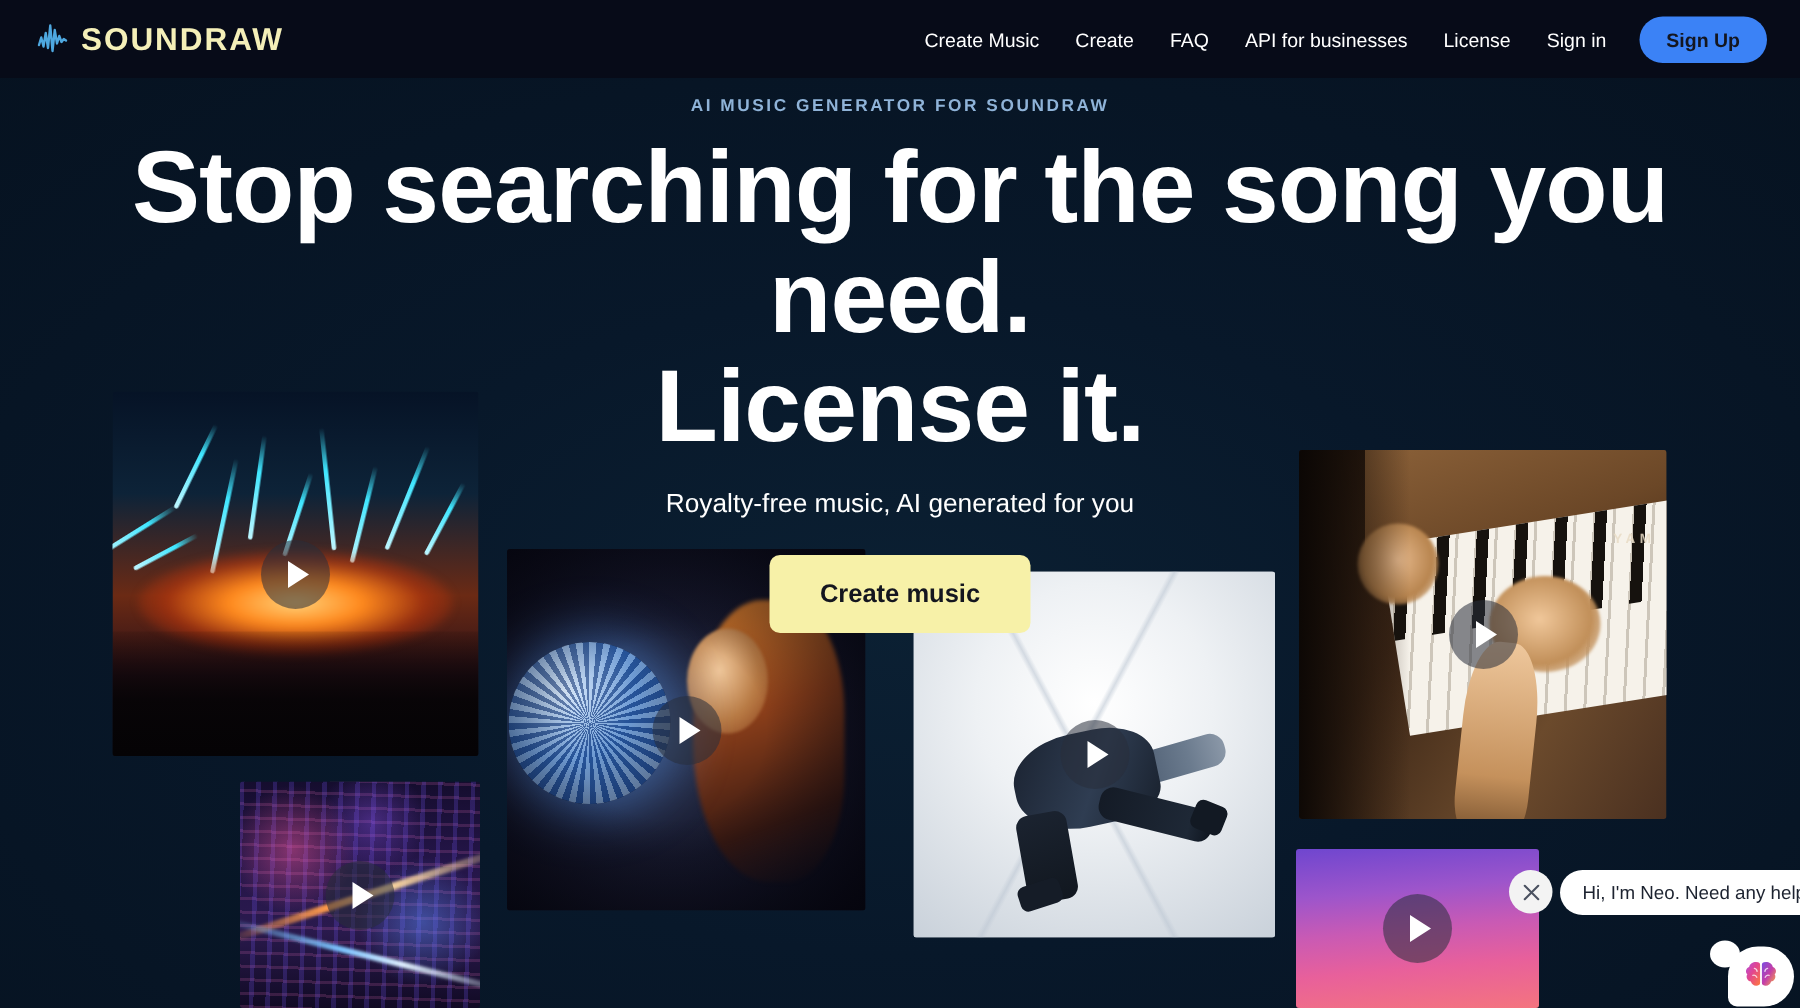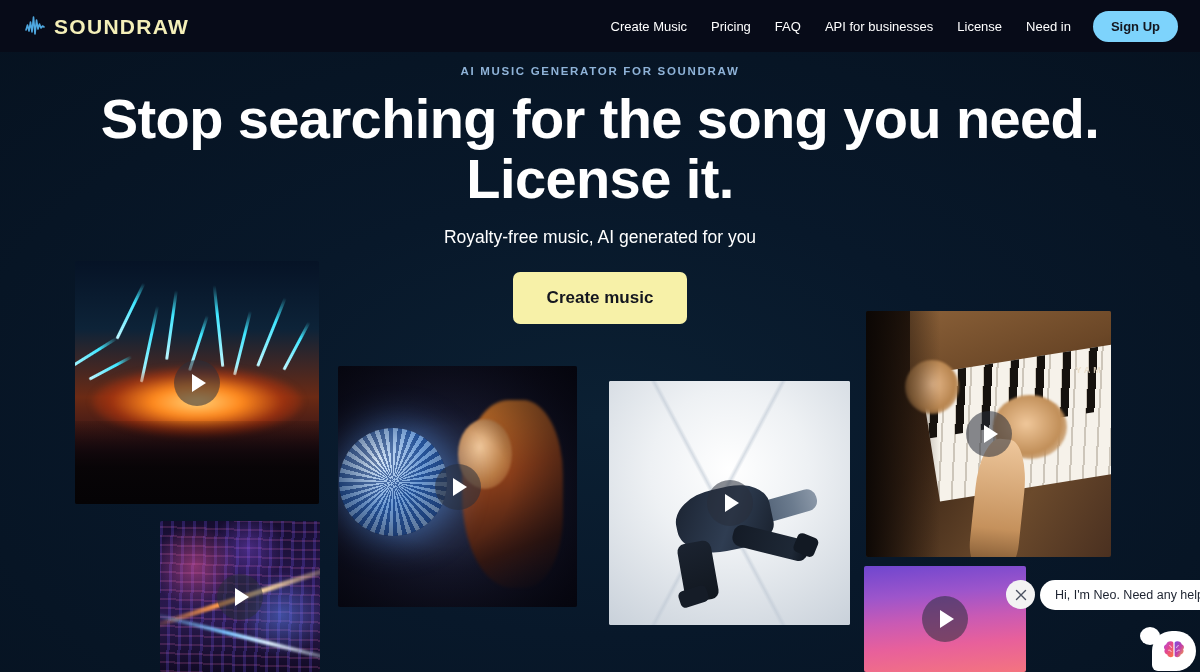--- a/index.html
+++ b/index.html
@@ -26,33 +26,33 @@
   .logo-text {
     font-size:21px; font-weight:bold; color:#f4efb8;
     letter-spacing:1.3px; line-height:1;
   }
   .nav { margin-left:auto; margin-right:22px; display:flex; align-items:center; gap:0; }
   .nav-link {
     color:#ffffff; font-size:13px; text-decoration:none;
     padding:6px 12px; white-space:nowrap; cursor:pointer; display:block;
   }
   .signup-btn {
-    background:#7dd3fc; color:#14161f; font-size:13px; font-weight:bold;
+    background:#3b82f6; color:#14161f; font-size:13px; font-weight:bold;
     border:none; border-radius:16px; padding:8px 18px; margin-left:10px;
     cursor:pointer; font-family:"Liberation Sans", sans-serif; white-space:nowrap;text-align:center;
   }
 
   
   .hero { position:absolute; top:52px; left:0; width:1200px; text-align:center; z-index:20; }
   .eyebrow {
     margin-top:13px; font-size:11.5px; font-weight:bold; letter-spacing:1.7px;
     color:#8fb3d8;
   }
   .headline {
-    margin-top:12px; font-size:56px; font-weight:bold; color:#ffffff;
+    margin-top:12px; font-size:68px; font-weight:bold; color:#ffffff;
     line-height:1.07; letter-spacing:-0.6px;
   }
   .subhead { margin-top:18px; font-size:17.5px; color:#ffffff; font-weight:400; }
   .cta-wrap { margin-top:24px; }
   .cta-btn {
     background:#f7f1a8; color:#14161f; font-size:17px; font-weight:bold;
     border:none; border-radius:7px; padding:16px 34px; cursor:pointer;
     font-family:"Liberation Sans", sans-serif;
   }
 
@@ -244,25 +244,25 @@
       <span class="logo-mark">
         <svg class="logo-mark" viewBox="0 0 28 24">
           <path d="M2 16 L3.5 11 L5 17 L6.5 8 L8 18 L9.5 3 L11 20 L12.5 6 L14 15 L15.5 10 L17 14 L18.5 12 L20 13" fill="none" stroke="#4ea8e0" stroke-width="1.6" stroke-linecap="round" stroke-linejoin="round"></path>
         </svg>
       </span>
       <span class="logo-text">SOUNDRAW</span>
     </div>
 
     <nav class="nav">
       <a class="nav-link" href="#">Create Music</a>
-      <a class="nav-link" href="#">Pricing</a>
+      <a class="nav-link" href="#">Create</a>
       <a class="nav-link" href="#">FAQ</a>
       <a class="nav-link" href="#">API for businesses</a>
       <a class="nav-link" href="#">License</a>
-      <a class="nav-link" href="#">Need in</a>
+      <a class="nav-link" href="#">Sign in</a>
       <button class="signup-btn">Sign Up</button>
     </nav>
   </div>
 
   <div class="hero">
     <div class="eyebrow">AI MUSIC GENERATOR FOR SOUNDRAW</div>
     <h1 class="headline">
       <span>Stop searching for the song you need.</span><br>
       <span>License it.</span>
     </h1>
@@ -326,21 +326,21 @@
         <div class="leg1"></div>
         <div class="leg2"></div>
         <div class="shoe1"></div>
         <div class="shoe2"></div>
       </div>
       <div class="play">
           <div class="tri"></div>
         </div>
     </div>
 
-    <div class="card" style="left:866px; top:311px; width:245px; height:246px;">
+    <div class="card" style="left:866px; top:300px; width:245px; height:246px;">
       <div class="art art-piano">
         <div class="lid"></div>
         <div class="keys"></div>
         <div class="blacks"></div>
         <div class="hand1"></div>
         <div class="hand2"></div>
         <div class="forearm"></div>
         <div class="shade"></div>
         <div class="brand">YAM</div>
       </div>

